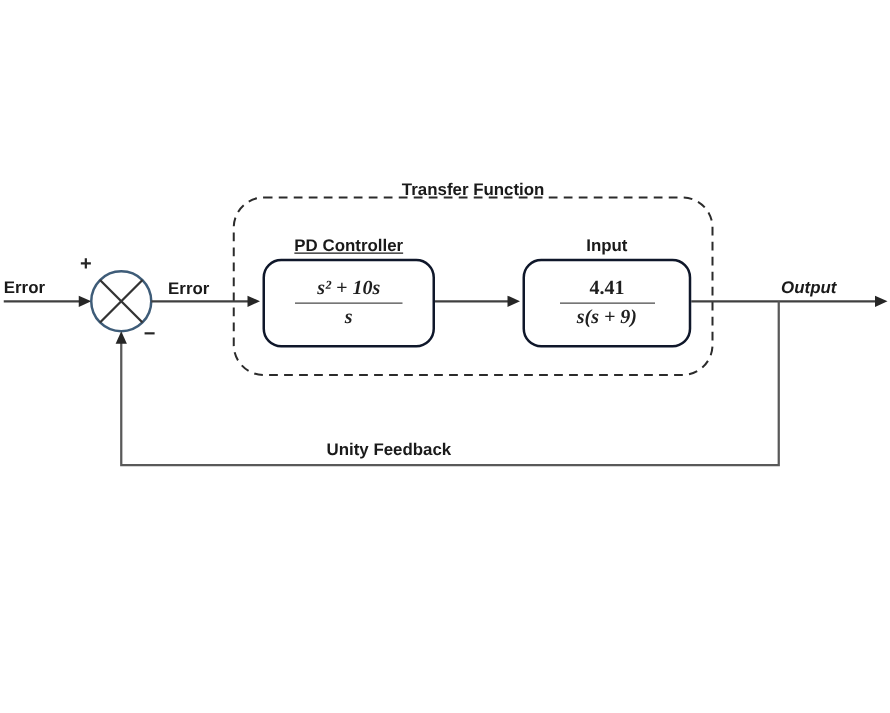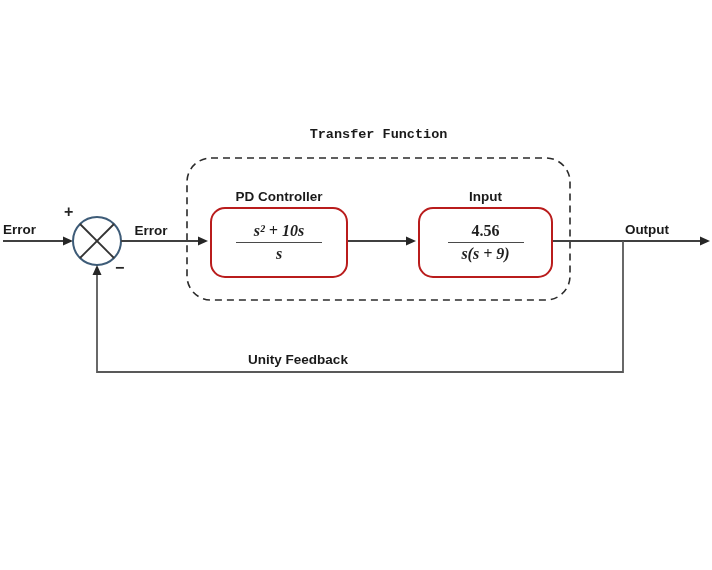--- a/index.html
+++ b/index.html
@@ -29,21 +29,21 @@
     position: absolute;
     font-size: 16px;
     font-weight: 600;
     color: #262626;
   }
   .block {
     position: absolute;
     top: 207px;
     height: 71px;
     background: #ffffff;
-    border: 2px solid #b91c1c;
+    border: 2px solid #0f172a;
     border-radius: 15px;
     display: flex;
     flex-direction: column;
     align-items: center;
     justify-content: center;
   }
   .frac {
     display: flex;
     flex-direction: column;
     align-items: center;
@@ -89,35 +89,35 @@
     <polygon points="710,241 700,236.5 700,245.5" fill="#262626"></polygon>
 
     <polyline points="623,241 623,372 97,372 97,272" fill="none" stroke="#595959" stroke-width="1.8"></polyline>
     <polygon points="97,265 92.5,275 101.5,275" fill="#262626"></polygon>
   </svg>
 
   <div class="lbl" style="left:3px; top:222px;">Error</div>
   <div class="sign" style="left:64px; top:203px;">+</div>
   <div class="sign" style="left:115px; top:259px;">−</div>
   <div class="lbl" style="left:128px; top:223px; width:46px;">Error</div>
-  <div class="lbl" style="left:187px; top:127px; width:383px;font-family:Liberation Mono, monospace;">Transfer Function</div>
-  <div class="lbl" style="left:616px; top:222px; width:62px;">Output</div>
-  <div class="lbl" style="left:235px; top:352px; width:126px;">Unity Feedback</div>
+  <div class="lbl" style="left:187px; top:144px; width:383px;">Transfer Function</div>
+  <div class="lbl" style="left:616px; top:222px; width:62px;font-style:italic;">Output</div>
+  <div class="lbl" style="left:235px; top:352px; width:126px;text-align:right;">Unity Feedback</div>
 
-  <div class="lbl" style="left:210px; top:189px; width:138px;">PD Controller</div>
+  <div class="lbl" style="left:210px; top:189px; width:138px;text-decoration:underline;">PD Controller</div>
   <div class="block" style="left:210px; width:138px;">
     <div class="frac">
       <span>s² + 10s</span>
       <span class="bar pd"></span>
       <span>s</span>
     </div>
   </div>
 
   <div class="lbl" style="left:418px; top:189px; width:135px;">Input</div>
   <div class="block" style="left:418px; width:135px;">
     <div class="frac">
-      <span class="upright">4.56</span>
+      <span class="upright">4.41</span>
       <span class="bar plant"></span>
       <span>s(s + 9)</span>
     </div>
   </div>
 
 </div>
 
 </body></html>

